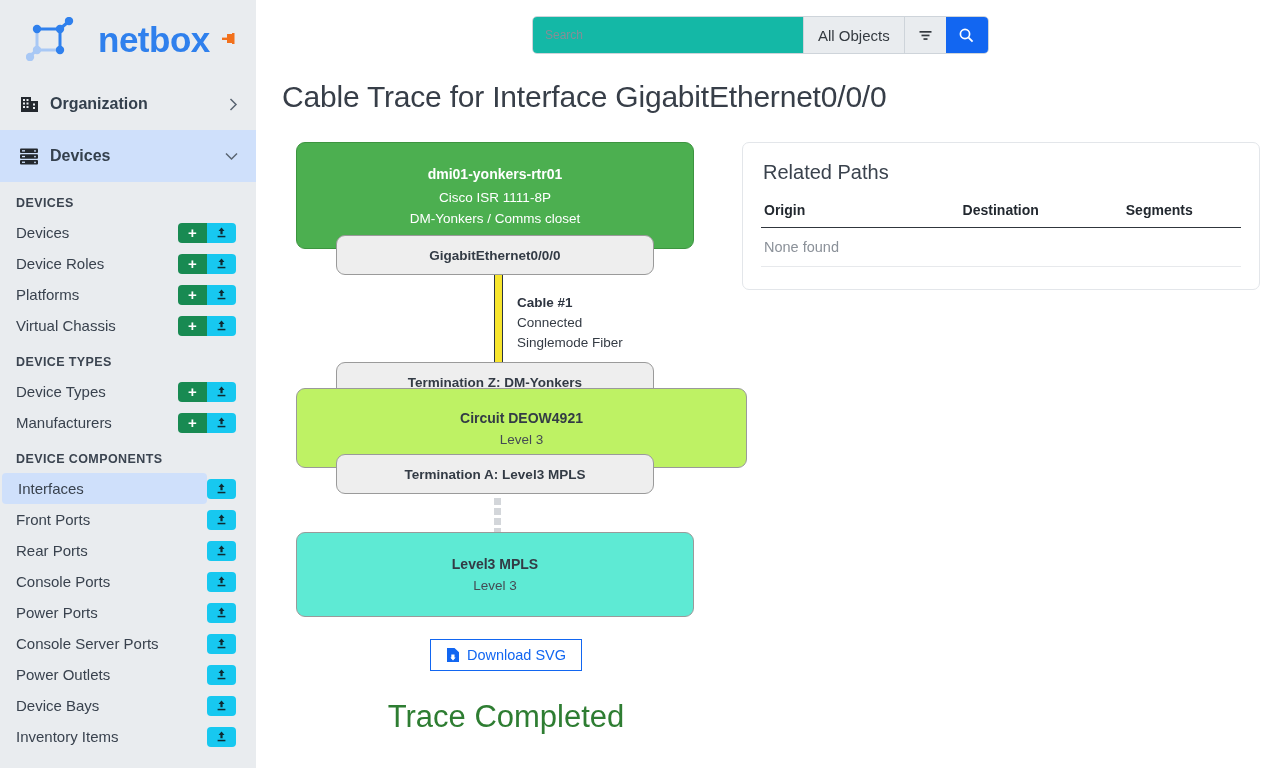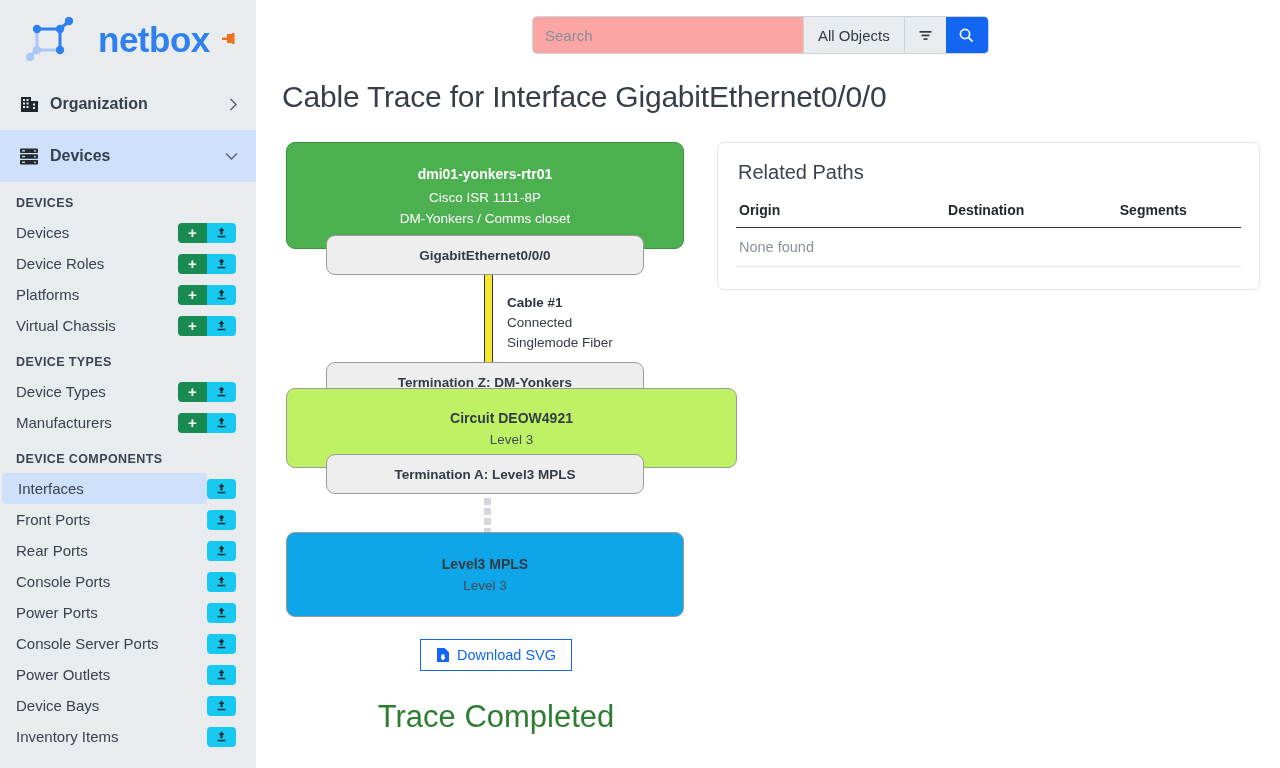--- a/index.html
+++ b/index.html
@@ -74,22 +74,22 @@
     padding: 0 18px; background: #fff;
   }
   .search-wrap {
     display: flex; align-items: stretch; height: 38px;
     margin-left: 258px;
     border: 1px solid #ced4da; border-radius: 5px; overflow: hidden;
     background: #fff;
   }
   .search-input {
     width: 270px; border: none; outline: none;
-    padding: 0 12px; font-size: 15px; color: #33383d;
-    font-family: "Liberation Sans", sans-serif; background: #fca5a5;
+    padding: 0 12px; font-size: 12px; color: #33383d;
+    font-family: "Liberation Sans", sans-serif; background: #14b8a6;
   }
   .search-input::placeholder { color: #868e96; }
   .obj-select {
     display: flex; align-items: center; padding: 0 14px;
     background: #e9ecef; font-size: 15px; color: #343a40;
     border-left: 1px solid #ced4da; cursor: pointer;
   }
   .filter-btn {
     display: flex; align-items: center; justify-content: center;
     width: 42px; background: #e9ecef; border-left: 1px solid #ced4da; cursor: pointer;
@@ -104,21 +104,21 @@
     height: 38px; padding: 0 16px;
     border: 1px solid #ced4da; border-radius: 20px;
     font-size: 15px; color: #525a63; cursor: pointer; background: #fff;
   }
 
   .page-title {
     font-size: 30px; color: #373e48; font-weight: normal;
     margin: 0; padding: 10px 16px 0 26px; letter-spacing: -0.2px;
   }
 
-  .content { display: flex; padding: 28px 20px 0 30px; gap: 11px; }
+  .content { display: flex; padding: 28px 20px 0 40px; gap: 26px; }
 
   
   .trace-col { width: 420px; position: relative; }
   .trace-stage { position: relative; width: 398px; }
 
   .node {
     border: 1px solid #999999;
     border-radius: 9px;
     text-align: center;
     display: flex; flex-direction: column; justify-content: center;
@@ -138,21 +138,21 @@
     font-weight: bold; font-size: 13.5px; color: #333b45;
     margin: 0 auto;
   }
   .node-circuit {
     background: #bef264; border-color: #9a9a9a;
     width: 451px; height: 80px;
   }
   .node-circuit .n-title { font-weight: bold; font-size: 14px; color: #333b45; margin-bottom: 6px; }
   .node-circuit .n-sub { font-size: 13.5px; color: #444b54; }
   .node-provider {
-    background: #0ea5e9; border-color: #9a9a9a;
+    background: #5eead4; border-color: #9a9a9a;
     width: 398px; height: 85px;
   }
   .node-provider .n-title { font-weight: bold; font-size: 14px; color: #333b45; margin-bottom: 6px; }
   .node-provider .n-sub { font-size: 13.5px; color: #444b54; }
 
   .overlap-up { margin-top: -14px; z-index: 3; justify-content: center; }
 
   .cable-seg { position: relative; height: 88px; }
   .cable-line {
     position: absolute; left: 198px; top: 0;

